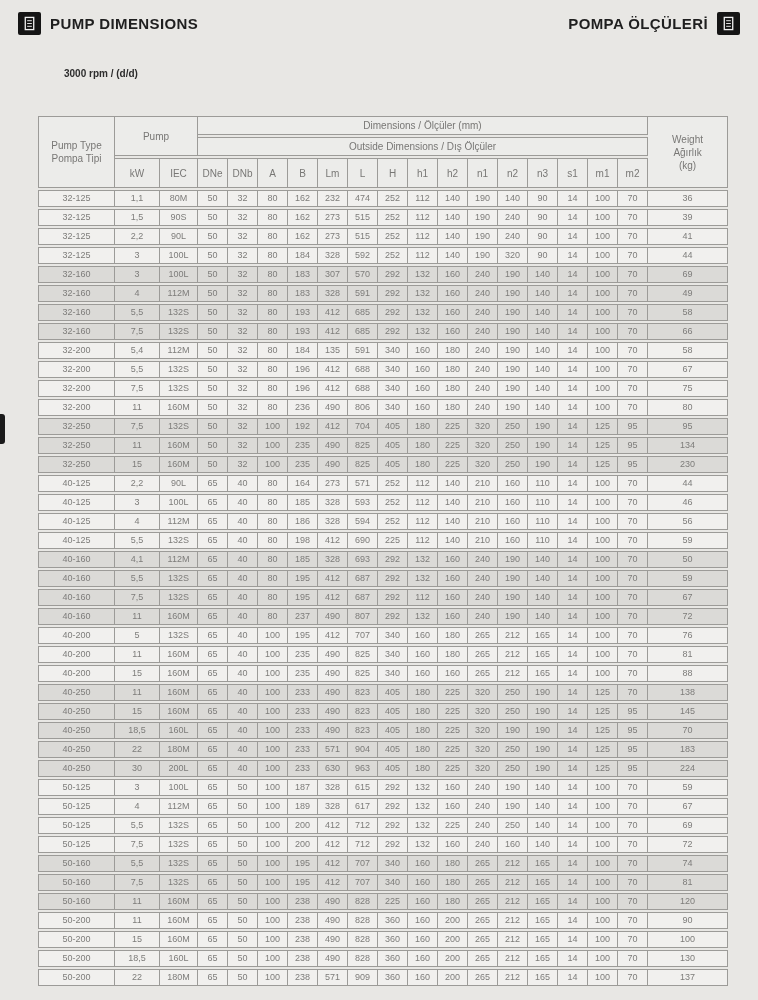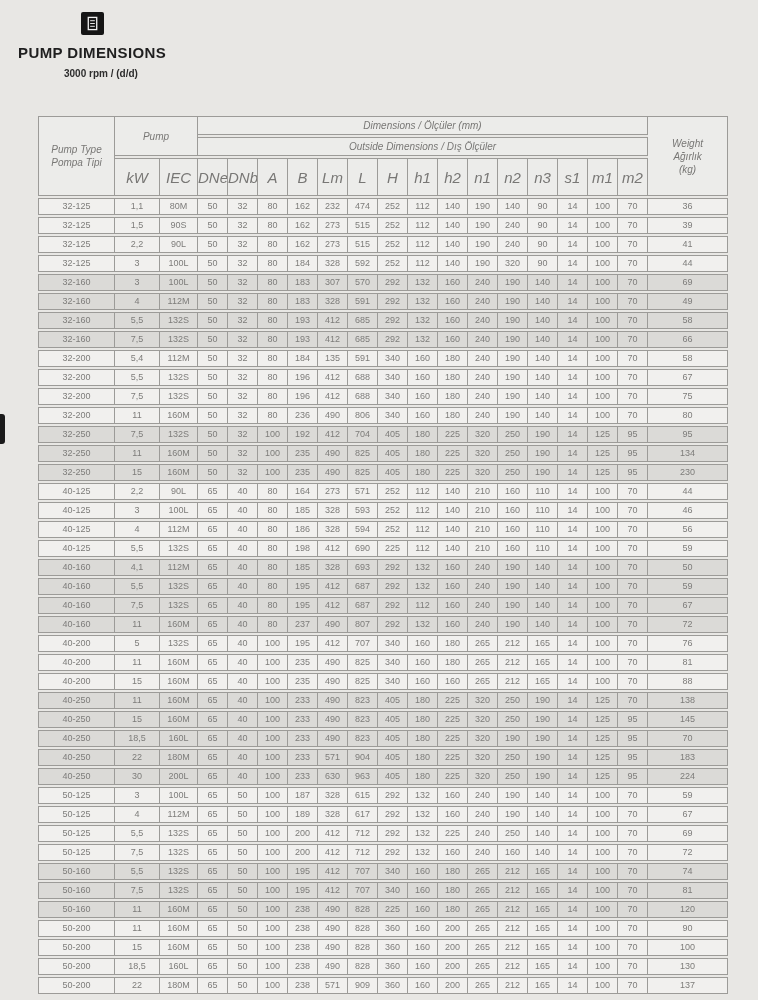--- a/index.html
+++ b/index.html
@@ -8,21 +8,21 @@
     width: 758px; height: 1000px;
     background: #e8e7e4;
     font-family: "Liberation Sans", sans-serif;
     position: relative;
     overflow: hidden;
   }
   .header-bar {
     position: absolute; top: 12px; left: 18px; right: 18px;
     display: flex; justify-content: space-between; align-items: center;
   }
-  .title-group { display: flex; align-items: center; gap: 9px; flex-direction: column; }
+  .title-group { display: flex; align-items: center; gap: 9px; }
   .page-title {
     font-size: 15px; font-weight: bold; color: #1f1f1f; letter-spacing: 0.4px;
   }
   .doc-icon {
     width: 23px; height: 23px; background: #151515;
     display: flex; align-items: center; justify-content: center;
     border-radius: 2px;
   }
   .subtitle {
     position: absolute; top: 68px; left: 64px;
@@ -39,24 +39,23 @@
   }
   th, td {
     border: 1px solid #9c9b98; border-left: none;
     padding: 0; text-align: center; vertical-align: middle;
     overflow: hidden; white-space: nowrap;
   }
   .bl { border-left: 1px solid #9c9b98 !important; }
   thead th {
     background: #ececea; color: #787775; font-weight: normal;
     font-size: 10px;
-    font-style: italic;
   }
   thead tr.band th { height: 19px; }
-  thead tr.cols th { height: 38px; font-size: 15px; }
+  thead tr.cols th { height: 30px; font-size: 10px; }
   th.tall { height: auto; }
   .two-line { line-height: 13px; font-size: 10px; }
   tbody td {
     height: 15px; line-height: 15px;
     font-size: 9px; color: #7d7c7a;
     background: #f1f0ee;
   }
   tbody tr.shaded td { background: #dbdad7; }
 </style>
 </head>
@@ -66,20 +65,31 @@
   <div class="title-group">
     <div class="doc-icon">
       <svg width="15" height="15" viewBox="0 0 16 16" aria-hidden="true">
         <rect x="3.5" y="1.5" width="9" height="13" fill="none" stroke="#f0f0f0" stroke-width="1.4"></rect>
         <line x1="5.5" y1="5" x2="10.5" y2="5" stroke="#f0f0f0" stroke-width="1"></line>
         <line x1="5.5" y1="8" x2="10.5" y2="8" stroke="#f0f0f0" stroke-width="1"></line>
         <line x1="5.5" y1="11" x2="10.5" y2="11" stroke="#f0f0f0" stroke-width="1"></line>
       </svg>
     </div>
     <span class="page-title">PUMP DIMENSIONS</span>
+  </div>
+  <div class="title-group">
+    <span class="page-title">POMPA ÖLÇÜLERİ</span>
+    <div class="doc-icon">
+      <svg width="15" height="15" viewBox="0 0 16 16" aria-hidden="true">
+        <rect x="3.5" y="1.5" width="9" height="13" fill="none" stroke="#f0f0f0" stroke-width="1.4"></rect>
+        <line x1="5.5" y1="5" x2="10.5" y2="5" stroke="#f0f0f0" stroke-width="1"></line>
+        <line x1="5.5" y1="8" x2="10.5" y2="8" stroke="#f0f0f0" stroke-width="1"></line>
+        <line x1="5.5" y1="11" x2="10.5" y2="11" stroke="#f0f0f0" stroke-width="1"></line>
+      </svg>
+    </div>
   </div>
 </div>
 
 <div class="subtitle">3000 rpm / (d/d)</div>
 
 <div class="scan-artifact"></div>
 
 <div class="table-wrap">
   <table>
     <colgroup>

